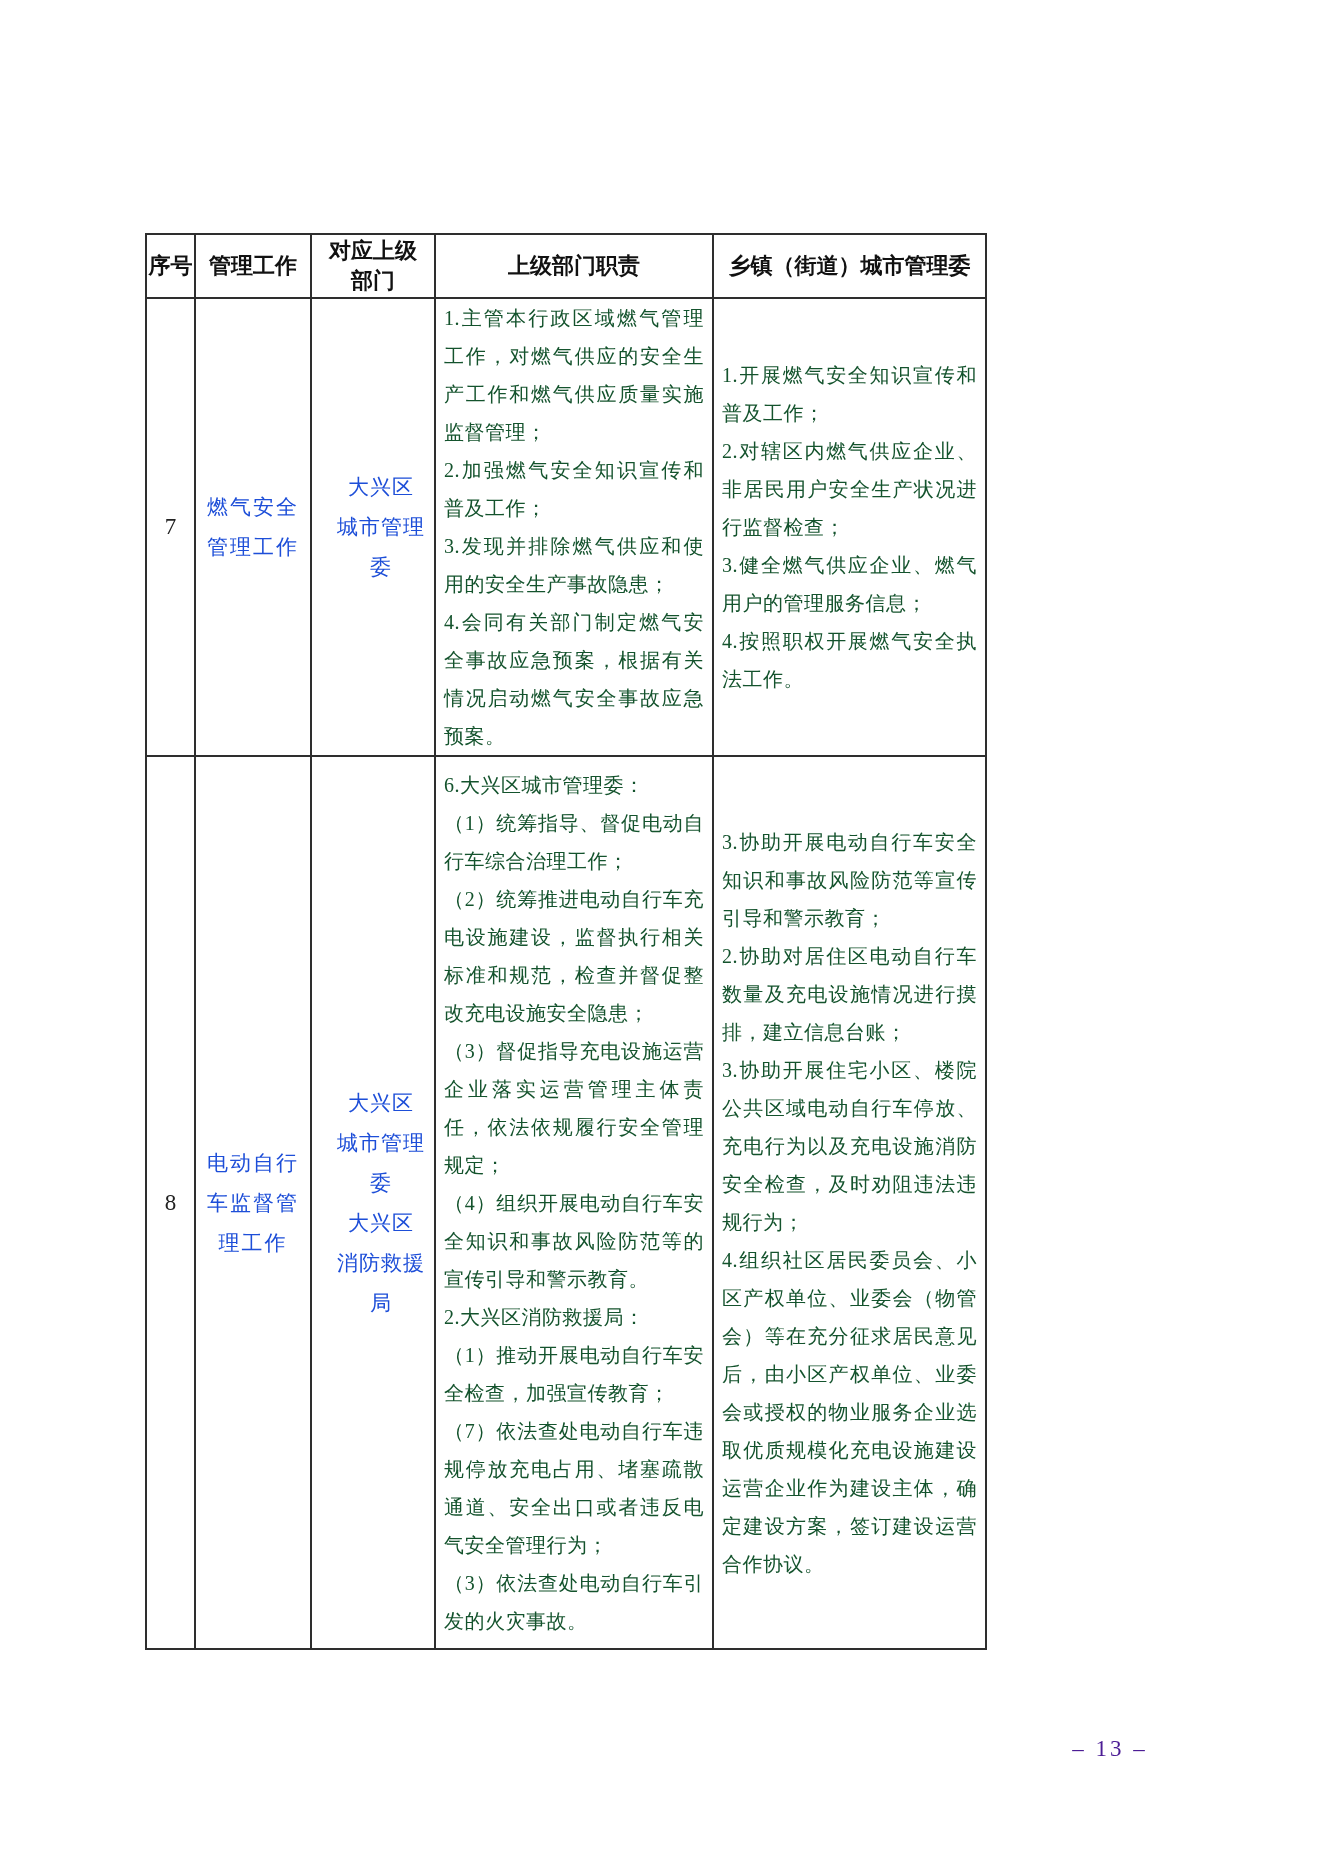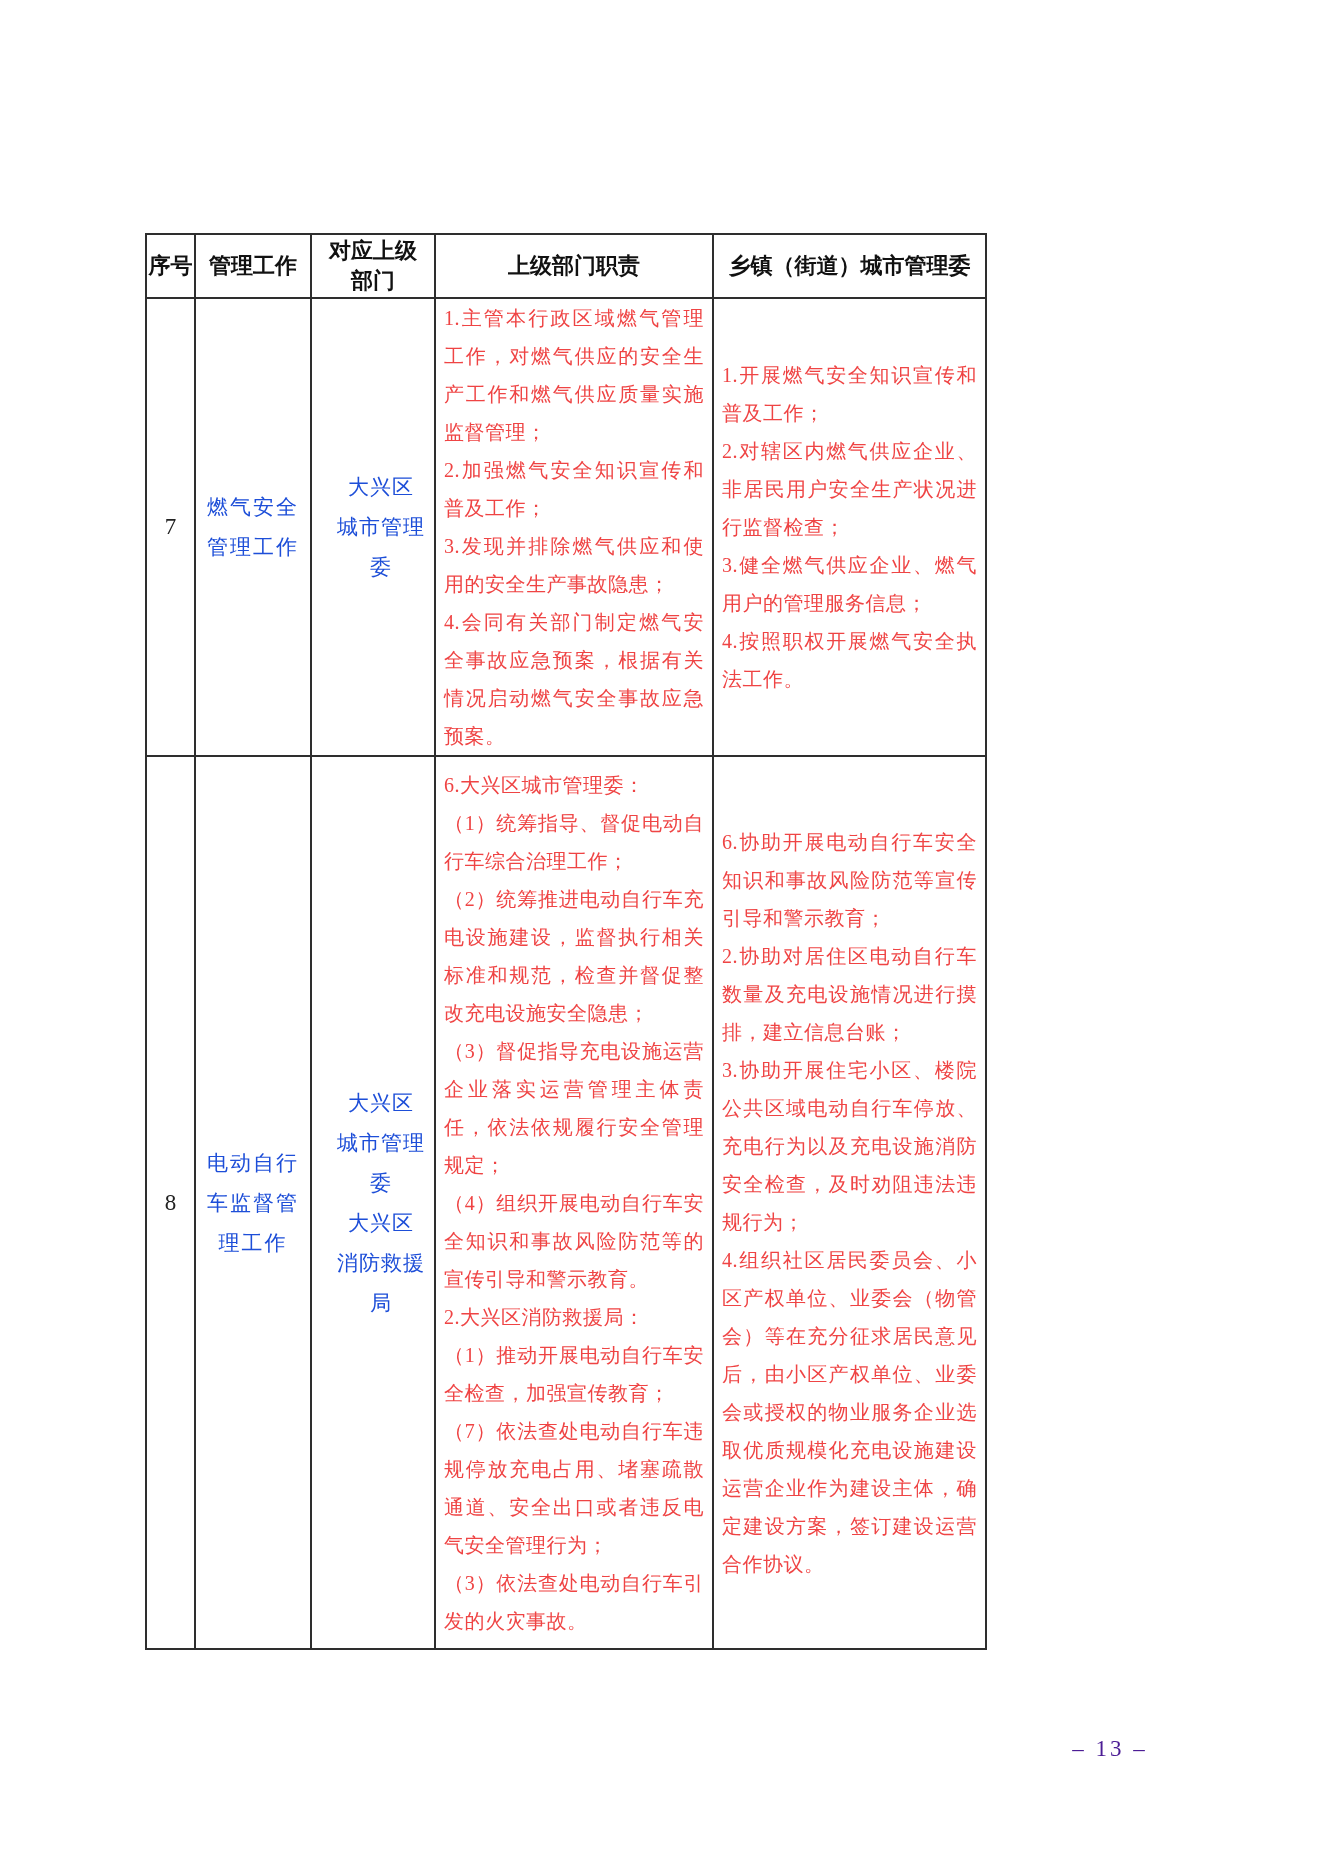--- a/index.html
+++ b/index.html
@@ -55,21 +55,21 @@
   }
   td.c-dept { letter-spacing: 1px; padding-left: 17px; }
   td.c-duties { padding: 0 8px; }
   .duties { width: 100%; }
   .duty-line {
     font-size: 20px;
     line-height: 38px;
     text-align: justify;
     text-justify: inter-character;
     letter-spacing: 0.5px;
-    color: #ef4444;
+    color: #14532d;
   }
   .page-number {
     position: absolute;
     left: 1040px;
     top: 1736px;
     width: 140px;
     text-align: center;
     font-size: 23px;
     letter-spacing: 3px;
     color: #4c1d95;
@@ -140,21 +140,21 @@
               <div class="duty-line">（3）督促指导充电设施运营企业落实运营管理主体责任，依法依规履行安全管理规定；</div>
               <div class="duty-line">（4）组织开展电动自行车安全知识和事故风险防范等的宣传引导和警示教育。</div>
               <div class="duty-line">2.大兴区消防救援局：</div>
               <div class="duty-line">（1）推动开展电动自行车安全检查，加强宣传教育；</div>
               <div class="duty-line">（7）依法查处电动自行车违规停放充电占用、堵塞疏散通道、安全出口或者违反电气安全管理行为；</div>
               <div class="duty-line">（3）依法查处电动自行车引发的火灾事故。</div>
             </div>
         </td>
         <td class="c-duties">
           <div class="duties">
-              <div class="duty-line">6.协助开展电动自行车安全知识和事故风险防范等宣传引导和警示教育；</div>
+              <div class="duty-line">3.协助开展电动自行车安全知识和事故风险防范等宣传引导和警示教育；</div>
               <div class="duty-line">2.协助对居住区电动自行车数量及充电设施情况进行摸排，建立信息台账；</div>
               <div class="duty-line">3.协助开展住宅小区、楼院公共区域电动自行车停放、充电行为以及充电设施消防安全检查，及时劝阻违法违规行为；</div>
               <div class="duty-line">4.组织社区居民委员会、小区产权单位、业委会（物管会）等在充分征求居民意见后，由小区产权单位、业委会或授权的物业服务企业选取优质规模化充电设施建设运营企业作为建设主体，确定建设方案，签订建设运营合作协议。</div>
             </div>
         </td>
       </tr>
     </tbody>
   </table>
 
   <div class="page-number">– 13 –</div>

